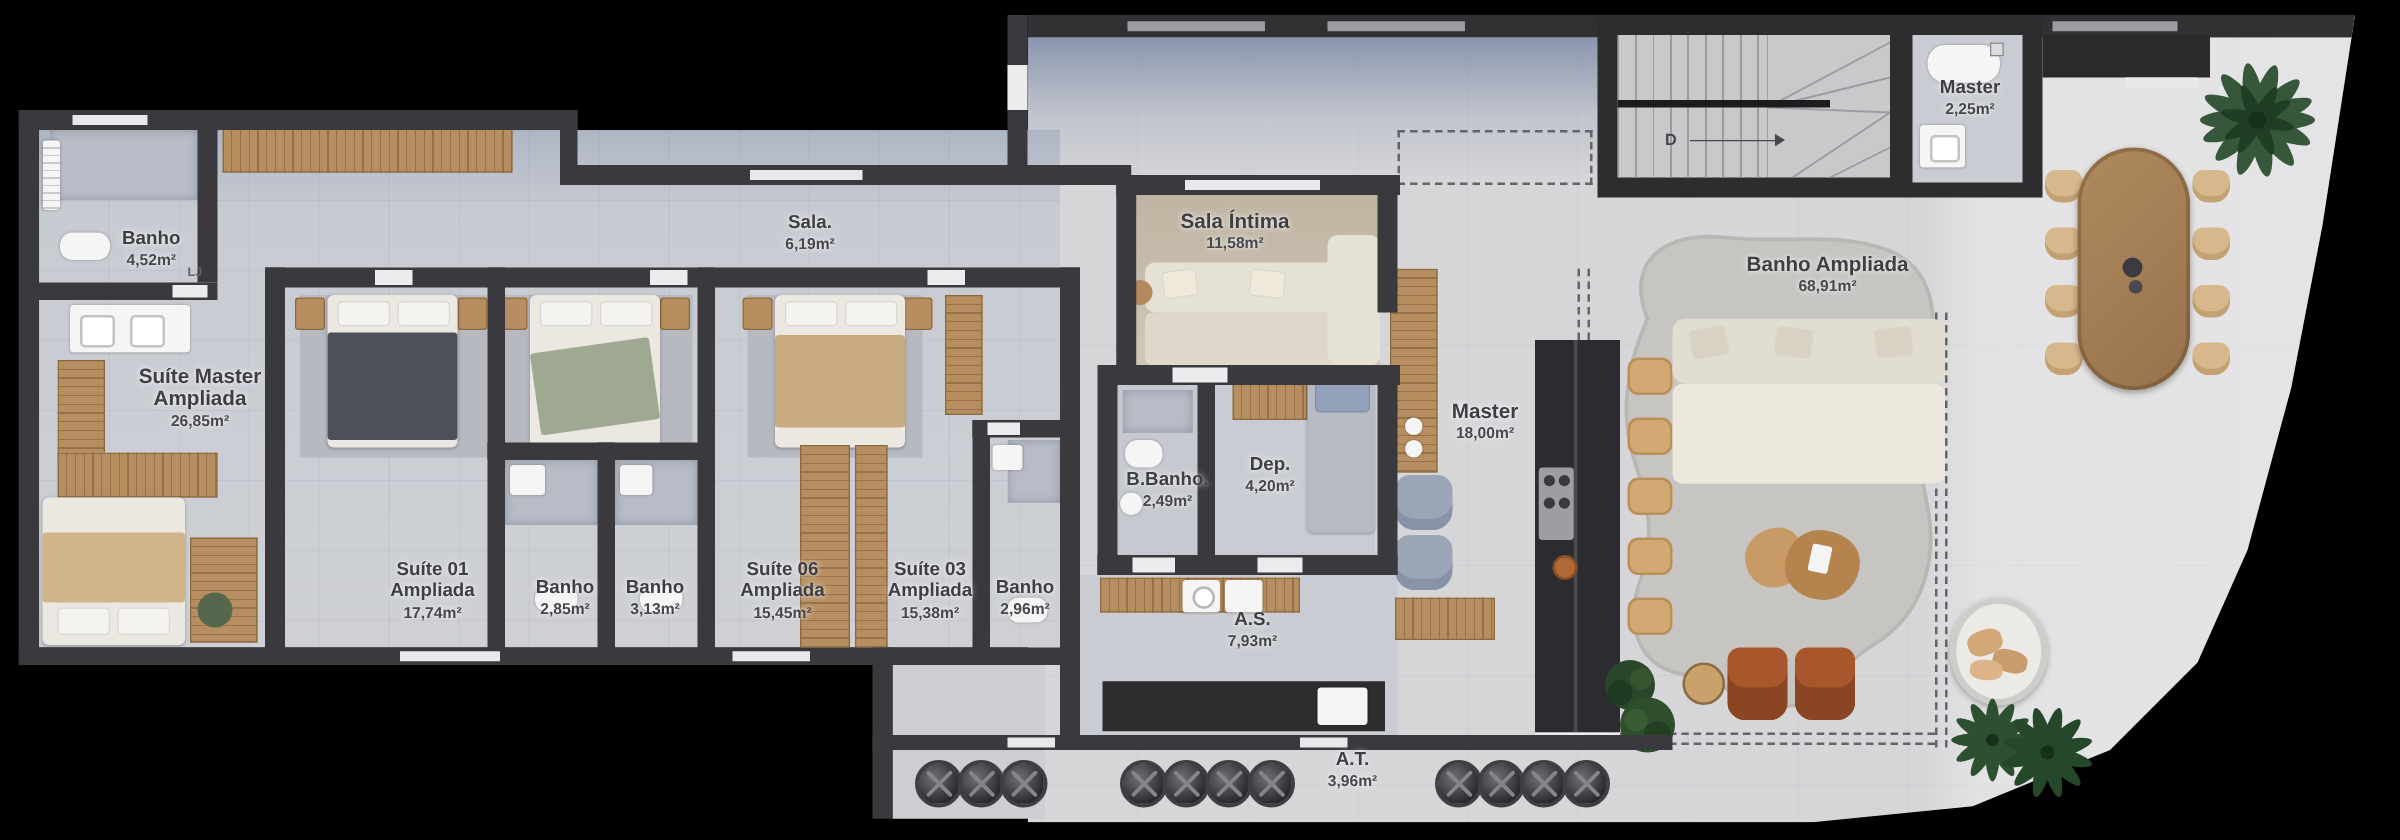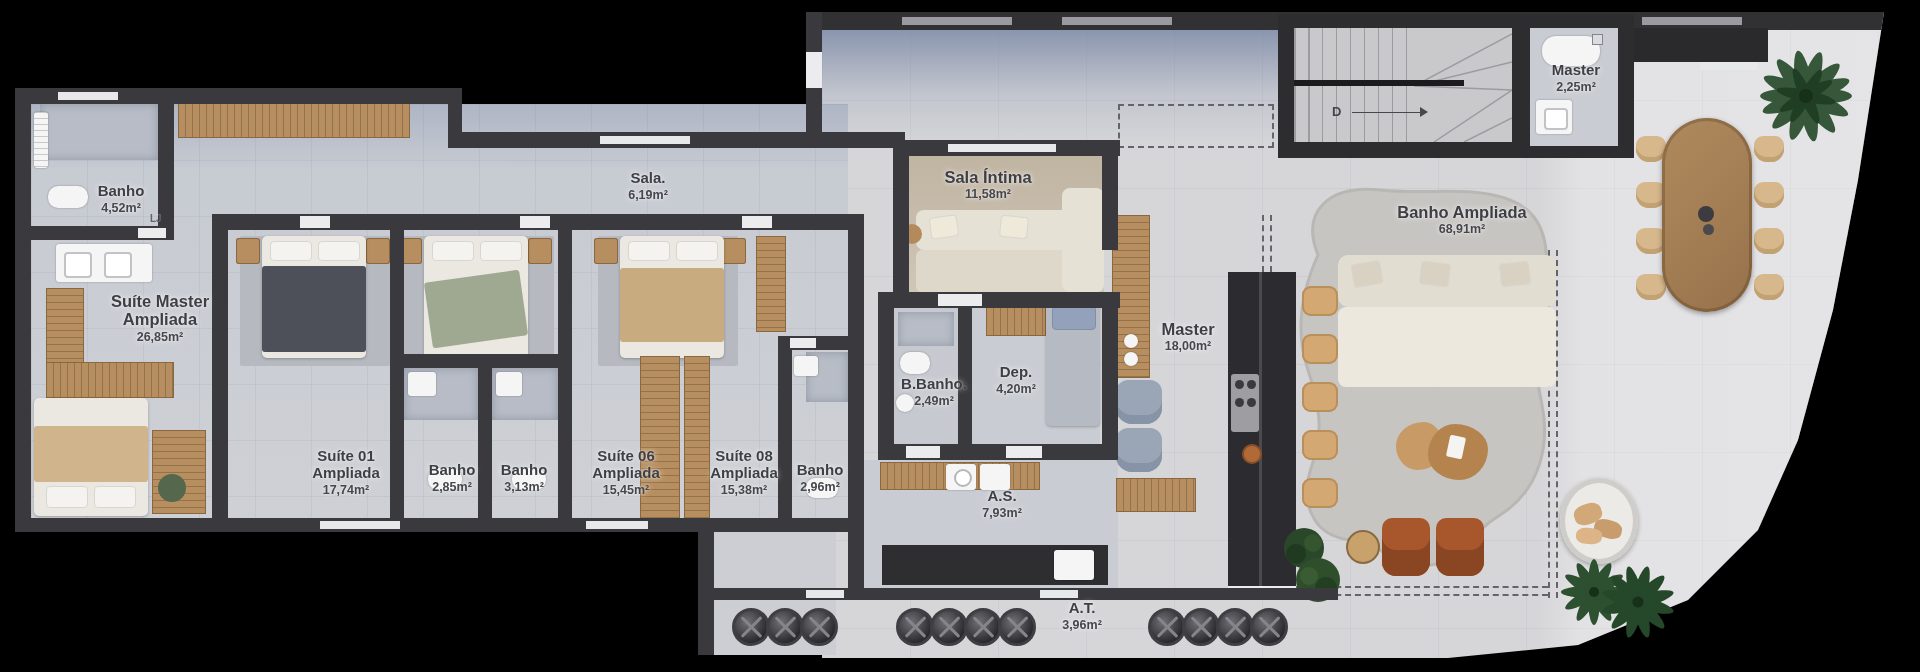--- a/index.html
+++ b/index.html
@@ -412,21 +412,21 @@
   </div>
   <div class="lbl" style="left:524px;top:462px;">
     <div>Banho</div>
     <div class="rarea">3,13m²</div>
   </div>
   <div class="lbl" style="left:626px;top:448px;width:96px;">
     <div>Suíte 06 Ampliada</div>
     <div class="rarea">15,45m²</div>
   </div>
   <div class="lbl" style="left:744px;top:448px;width:96px;">
-    <div>Suíte 08 Ampliada</div>
+    <div>Suíte 03 Ampliada</div>
     <div class="rarea">15,38m²</div>
   </div>
   <div class="lbl" style="left:820px;top:462px;">
     <div>Banho</div>
     <div class="rarea">2,96m²</div>
   </div>
   <div class="lbl" style="left:1002px;top:488px;">
     <div>A.S.</div>
     <div class="rarea">7,93m²</div>
   </div>

